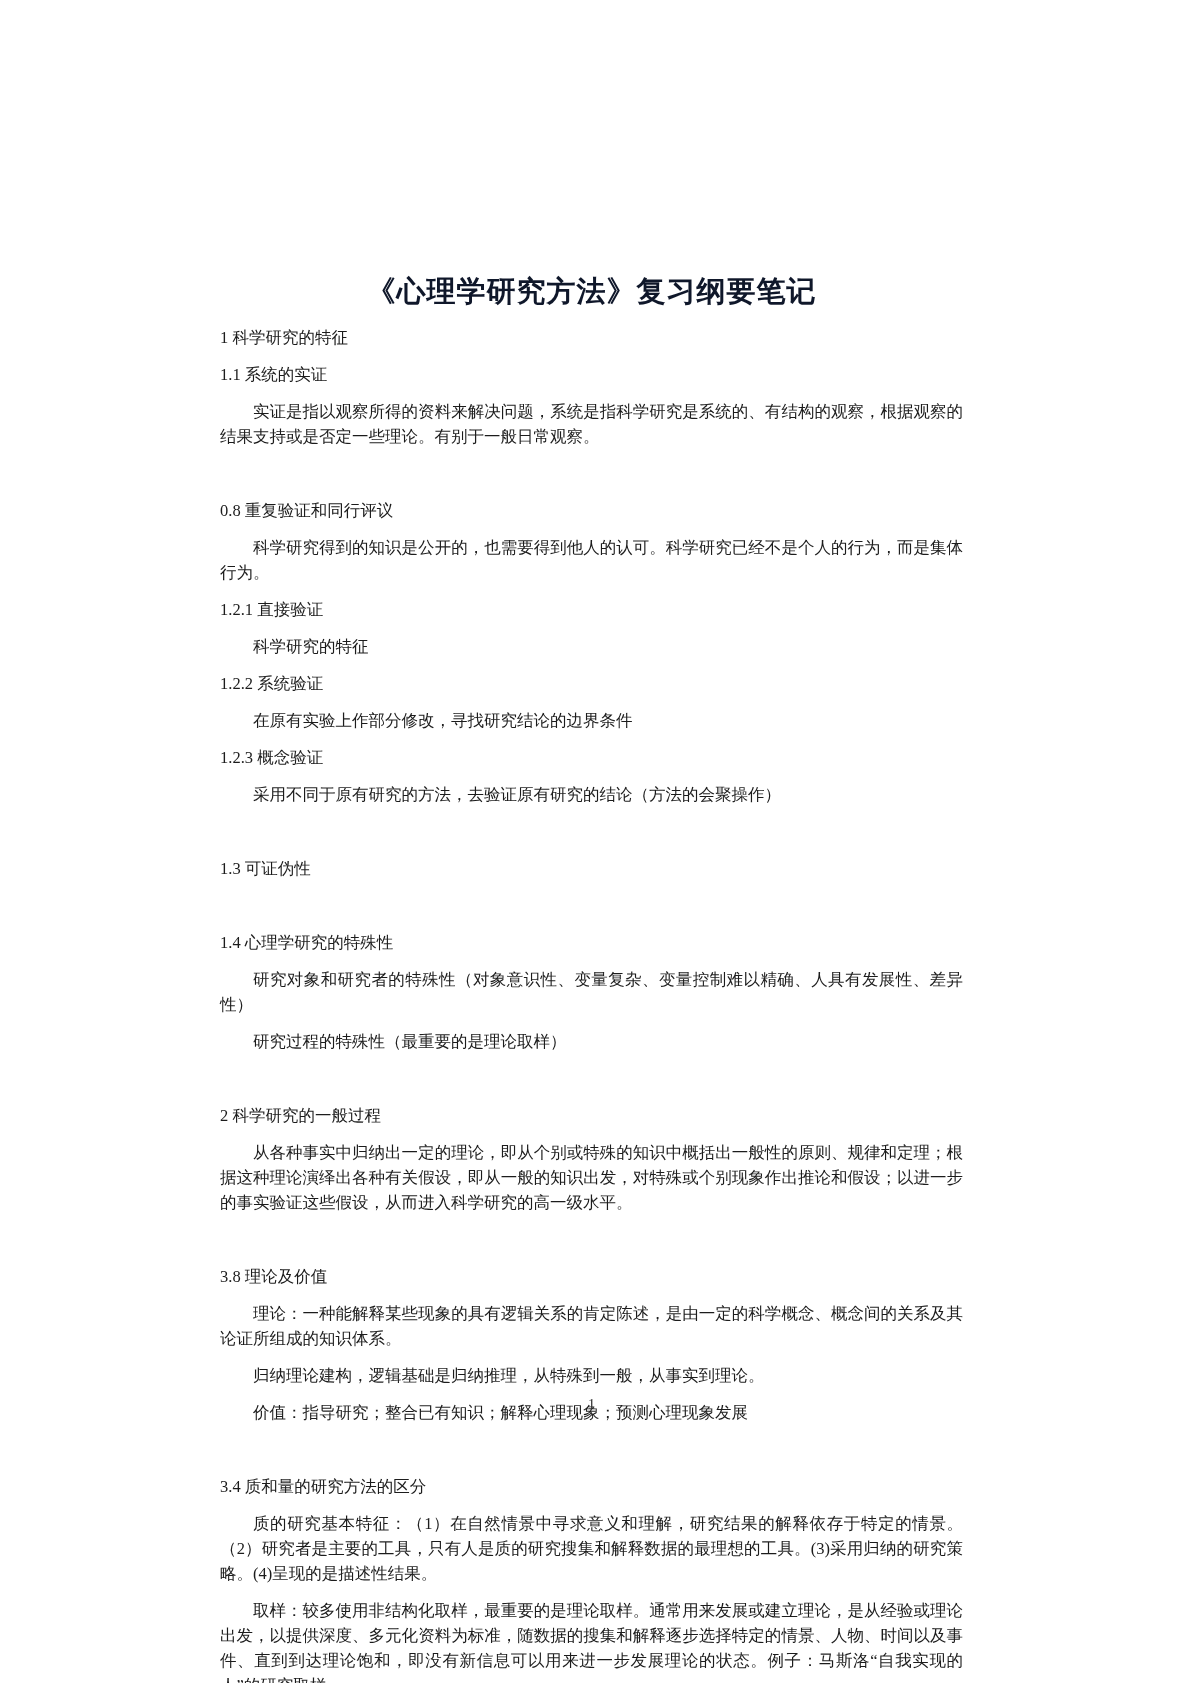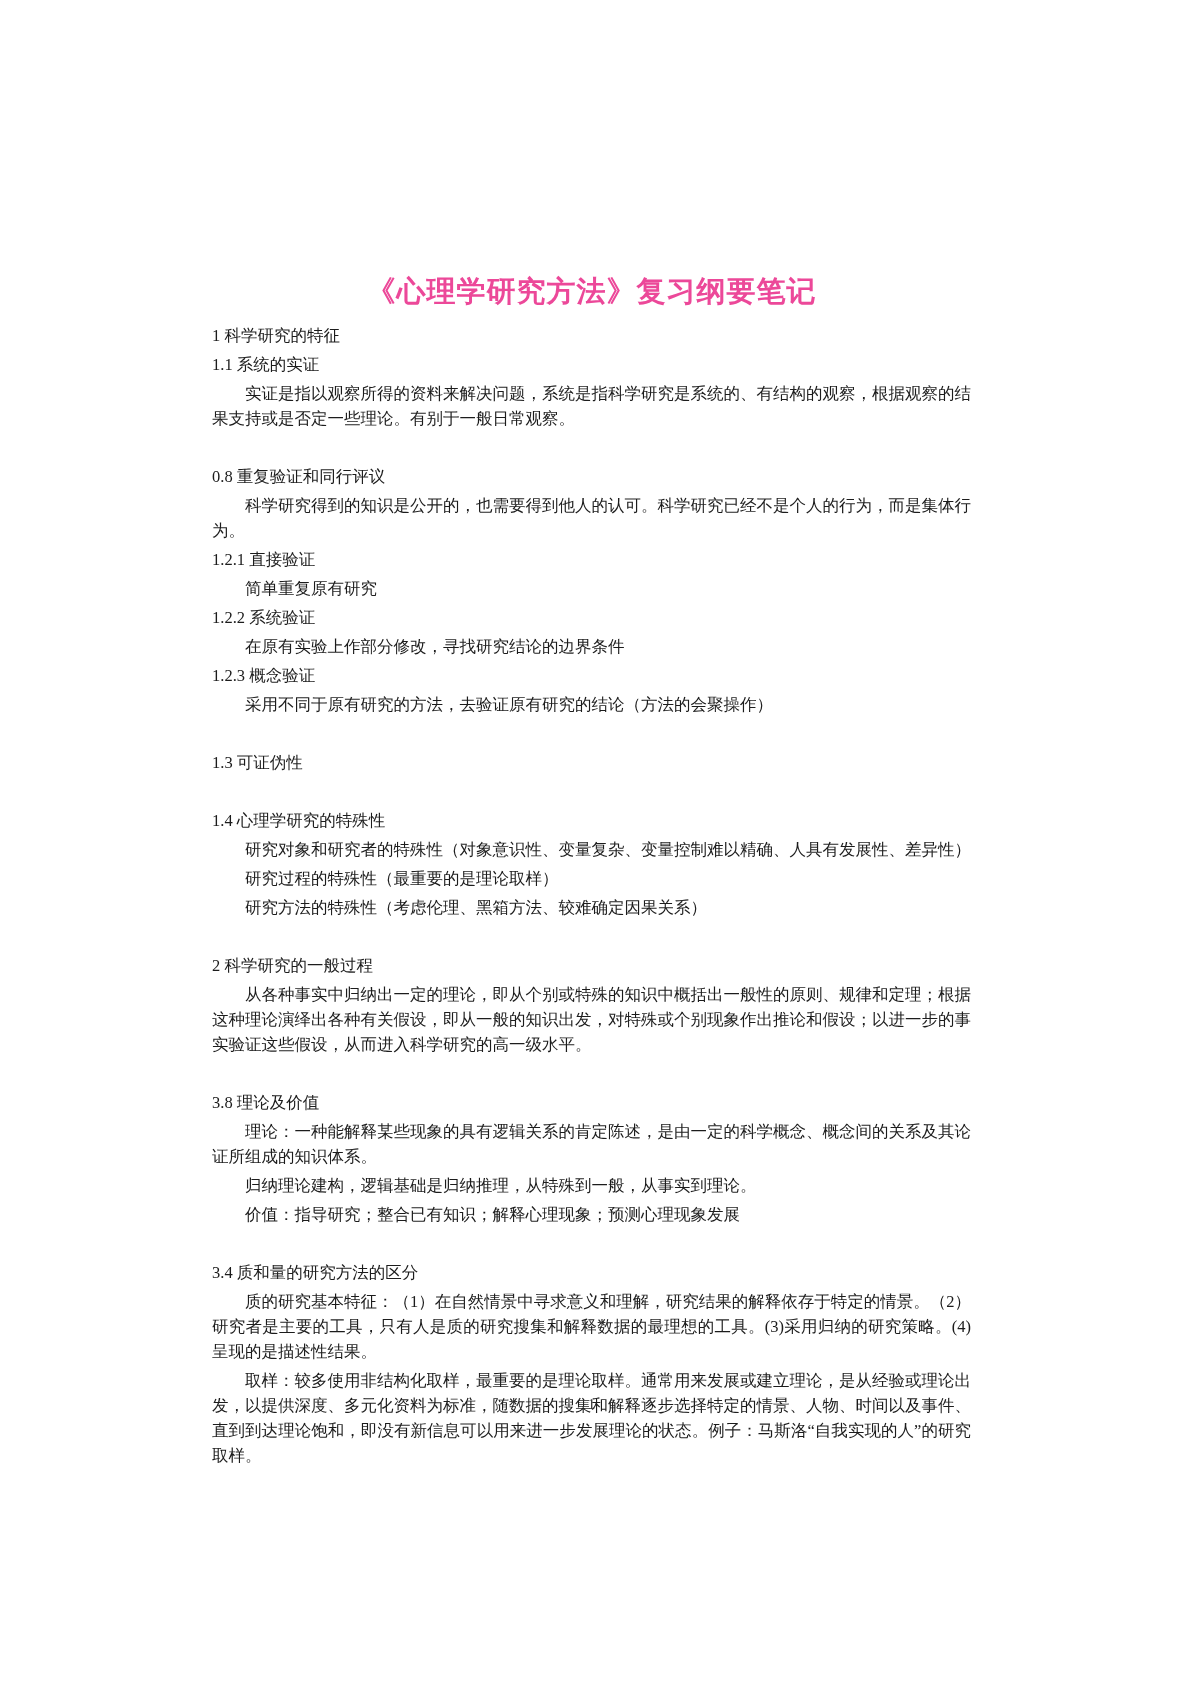--- a/index.html
+++ b/index.html
@@ -22,24 +22,24 @@
     top: 269px;
     width: 767px;
   }
   .doc-title {
     font-size: 29px;
     font-weight: 700;
     text-align: center;
     line-height: 44px;
     margin: 0 0 10px 0;
     letter-spacing: 1px;
-    color: #ec4899;
+    color: #0f172a;
   }
   .blk {
-    margin: 4px;
+    margin: 12px;
     font-size: 16.5px;
     line-height: 25px;
     text-align: justify;
     text-justify: inter-ideograph;
     word-break: break-all;
   }
   .indent {
     text-indent: 2em;
   }
   .spacer {
@@ -65,36 +65,35 @@
 
     <p class="blk">1 科学研究的特征</p>
     <p class="blk">1.1 系统的实证</p>
     <p class="blk indent">实证是指以观察所得的资料来解决问题，系统是指科学研究是系统的、有结构的观察，根据观察的结果支持或是否定一些理论。有别于一般日常观察。</p>
 
     <div class="spacer"></div>
 
     <p class="blk">0.8 重复验证和同行评议</p>
     <p class="blk indent">科学研究得到的知识是公开的，也需要得到他人的认可。科学研究已经不是个人的行为，而是集体行为。</p>
     <p class="blk">1.2.1 直接验证</p>
-    <p class="blk indent">简单重复原有研究</p>
+    <p class="blk indent">科学研究的特征</p>
     <p class="blk">1.2.2 系统验证</p>
     <p class="blk indent">在原有实验上作部分修改，寻找研究结论的边界条件</p>
     <p class="blk">1.2.3 概念验证</p>
     <p class="blk indent">采用不同于原有研究的方法，去验证原有研究的结论（方法的会聚操作）</p>
 
     <div class="spacer"></div>
 
     <p class="blk">1.3 可证伪性</p>
 
     <div class="spacer"></div>
 
     <p class="blk">1.4 心理学研究的特殊性</p>
     <p class="blk indent">研究对象和研究者的特殊性（对象意识性、变量复杂、变量控制难以精确、人具有发展性、差异性）</p>
     <p class="blk indent">研究过程的特殊性（最重要的是理论取样）</p>
-    <p class="blk indent">研究方法的特殊性（考虑伦理、黑箱方法、较难确定因果关系）</p>
 
     <div class="spacer"></div>
 
     <p class="blk">2 科学研究的一般过程</p>
     <p class="blk indent">从各种事实中归纳出一定的理论，即从个别或特殊的知识中概括出一般性的原则、规律和定理；根据这种理论演绎出各种有关假设，即从一般的知识出发，对特殊或个别现象作出推论和假设；以进一步的事实验证这些假设，从而进入科学研究的高一级水平。</p>
 
     <div class="spacer"></div>
 
     <p class="blk">3.8 理论及价值</p>
     <p class="blk indent">理论：一种能解释某些现象的具有逻辑关系的肯定陈述，是由一定的科学概念、概念间的关系及其论证所组成的知识体系。</p>

